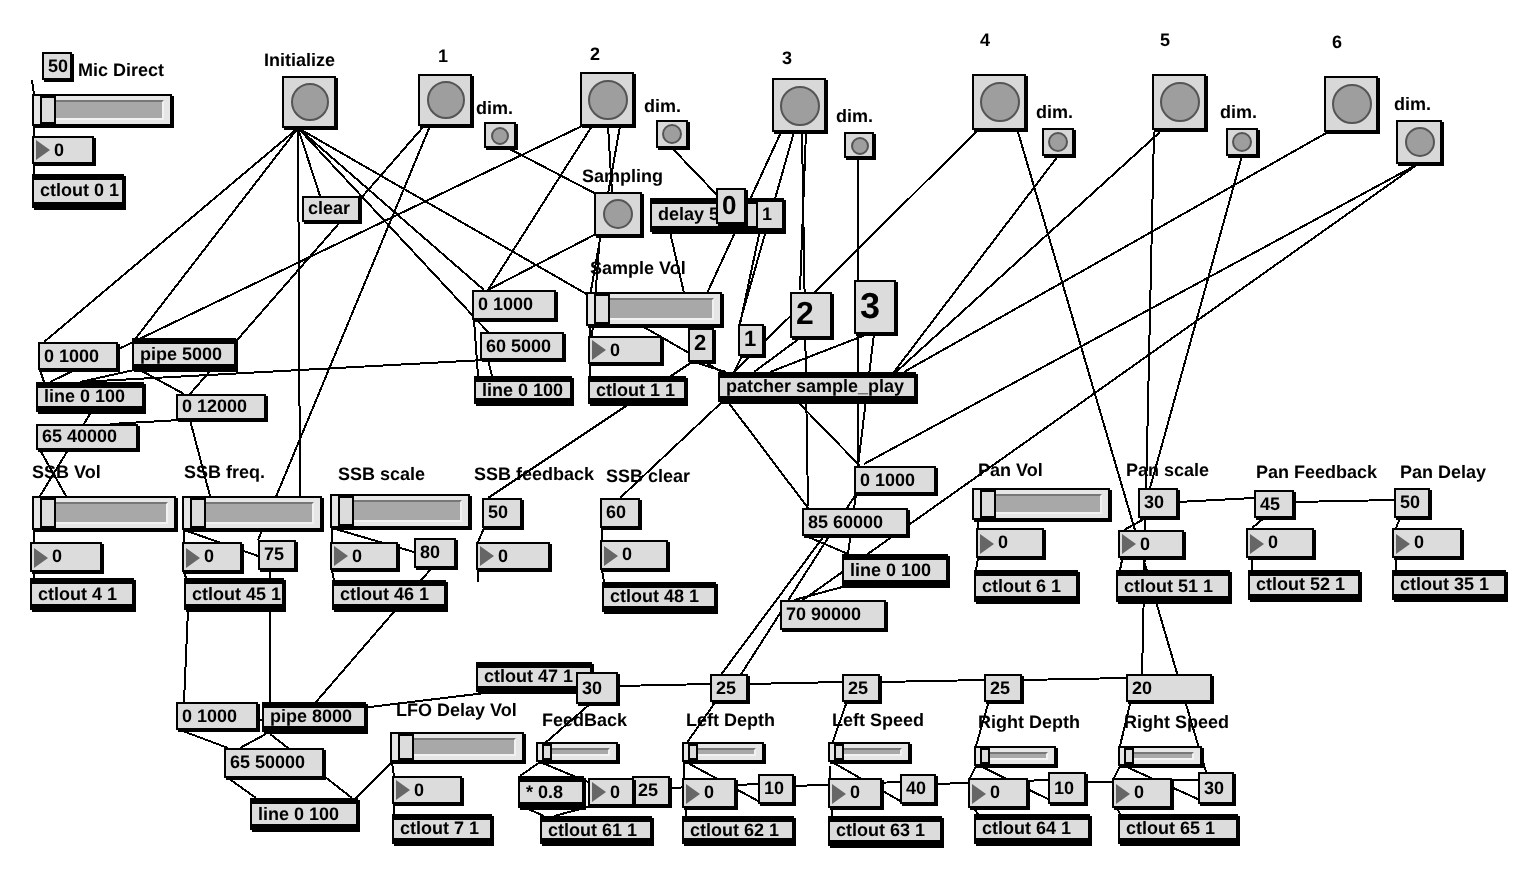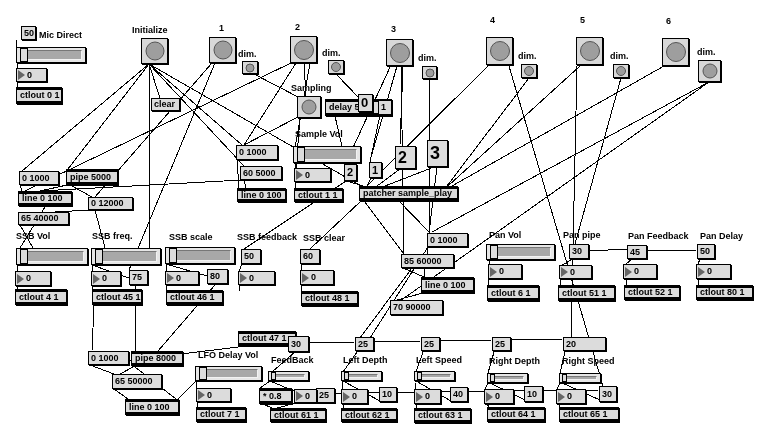--- a/index.html
+++ b/index.html
@@ -201,21 +201,21 @@
     <div class="box lbl" style="left: 666px; top: 16px;">6</div>
     <div class="box lbl" style="left: 697px; top: 47px;">dim.</div>
     <div class="box lbl" style="left: 291px; top: 83px;">Sampling</div>
     <div class="box lbl" style="left: 295px; top: 129px;">Sample Vol</div>
     <div class="box lbl" style="left: 16px; top: 231px;">SSB Vol</div>
     <div class="box lbl" style="left: 92px; top: 231px;">SSB freq.</div>
     <div class="box lbl" style="left: 169px; top: 232px;">SSB scale</div>
     <div class="box lbl" style="left: 237px; top: 232px;">SSB feedback</div>
     <div class="box lbl" style="left: 303px; top: 233px;">SSB clear</div>
     <div class="box lbl" style="left: 489px; top: 230px;">Pan Vol</div>
-    <div class="box lbl" style="left: 563px; top: 230px;">Pan pipe</div>
+    <div class="box lbl" style="left: 563px; top: 230px;">Pan scale</div>
     <div class="box lbl" style="left: 628px; top: 231px;">Pan Feedback</div>
     <div class="box lbl" style="left: 700px; top: 231px;">Pan Delay</div>
     <div class="box lbl" style="left: 198px; top: 350px;">LFO Delay Vol</div>
     <div class="box lbl" style="left: 271px; top: 355px;">FeedBack</div>
     <div class="box lbl" style="left: 343px; top: 355px;">Left Depth</div>
     <div class="box lbl" style="left: 416px; top: 355px;">Left Speed</div>
     <div class="box lbl" style="left: 489px; top: 356px;">Right Depth</div>
     <div class="box lbl" style="left: 562px; top: 356px;">Right Speed</div>
     <div class="box obj" style="left: 16px; top: 87px; width: 46px; height: 17px; line-height: 15px;">ctlout 0 1</div>
     <div class="box obj" style="left: 66px; top: 169px; width: 52px; height: 16px; line-height: 14px;">pipe 5000</div>
@@ -226,21 +226,21 @@
     <div class="box obj" style="left: 359px; top: 186px; width: 99px; height: 15px; line-height: 13px;">patcher sample_play</div>
     <div class="box obj" style="left: 15px; top: 289px; width: 52px; height: 16px; line-height: 14px;">ctlout 4 1</div>
     <div class="box obj" style="left: 92px; top: 289px; width: 50px; height: 16px; line-height: 14px;">ctlout 45 1</div>
     <div class="box obj" style="left: 166px; top: 290px; width: 57px; height: 15px; line-height: 13px;">ctlout 46 1</div>
     <div class="box obj" style="left: 238px; top: 291px; width: 58px; height: 15px; line-height: 13px; margin-top: 40px;">ctlout 47 1</div>
     <div class="box obj" style="left: 301px; top: 291px; width: 57px; height: 15px; line-height: 13px;">ctlout 48 1</div>
     <div class="box obj" style="left: 421px; top: 277px; width: 53px; height: 16px; line-height: 14px;">line 0 100</div>
     <div class="box obj" style="left: 487px; top: 285px; width: 52px; height: 16px; line-height: 14px;">ctlout 6 1</div>
     <div class="box obj" style="left: 558px; top: 285px; width: 57px; height: 16px; line-height: 14px;">ctlout 51 1</div>
     <div class="box obj" style="left: 624px; top: 285px; width: 56px; height: 15px; line-height: 13px;">ctlout 52 1</div>
-    <div class="box obj" style="left: 696px; top: 285px; width: 57px; height: 15px; line-height: 13px;">ctlout 80 1</div>
+    <div class="box obj" style="left: 696px; top: 285px; width: 57px; height: 15px; line-height: 13px;">ctlout 35 1</div>
     <div class="box obj" style="left: 131px; top: 351px; width: 52px; height: 15px; line-height: 13px;">pipe 8000</div>
     <div class="box obj" style="left: 125px; top: 399px; width: 54px; height: 16px; line-height: 14px;">line 0 100</div>
     <div class="box obj" style="left: 196px; top: 407px; width: 50px; height: 15px; line-height: 13px;">ctlout 7 1</div>
     <div class="box obj" style="left: 259px; top: 388px; width: 33px; height: 16px; line-height: 14px;">* 0.8</div>
     <div class="box obj" style="left: 270px; top: 408px; width: 56px; height: 14px; line-height: 12px;">ctlout 61 1</div>
     <div class="box obj" style="left: 341px; top: 408px; width: 56px; height: 14px; line-height: 12px;">ctlout 62 1</div>
     <div class="box obj" style="left: 414px; top: 408px; width: 57px; height: 15px; line-height: 12px;">ctlout 63 1</div>
     <div class="box obj" style="left: 487px; top: 407px; width: 58px; height: 15px; line-height: 13px;">ctlout 64 1</div>
     <div class="box obj" style="left: 559px; top: 407px; width: 60px; height: 15px; line-height: 13px;">ctlout 65 1</div>
     <div class="box msg" style="left: 151px; top: 98px; width: 29px; height: 13px; line-height: 11px;">clear</div>

